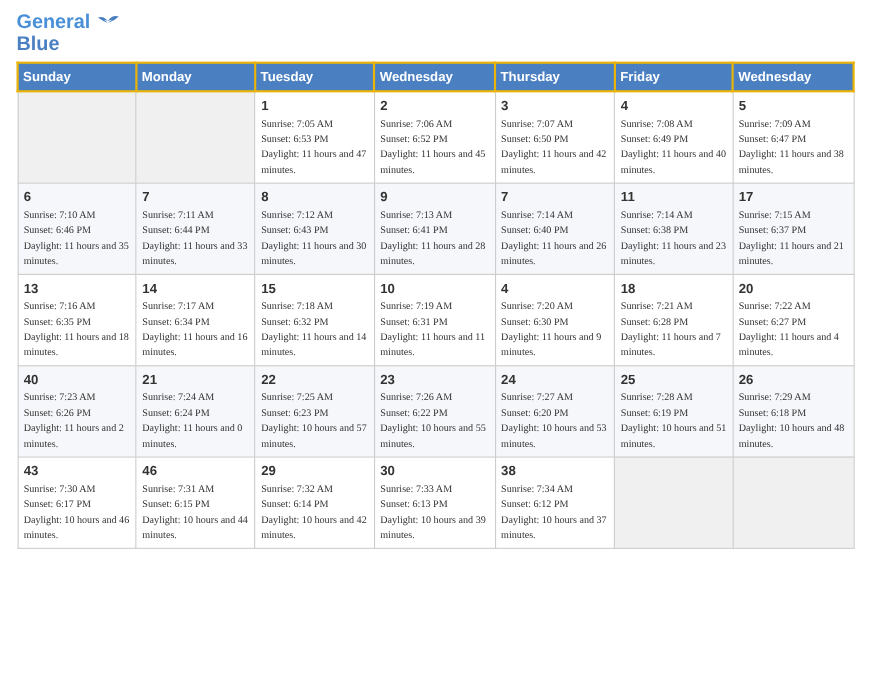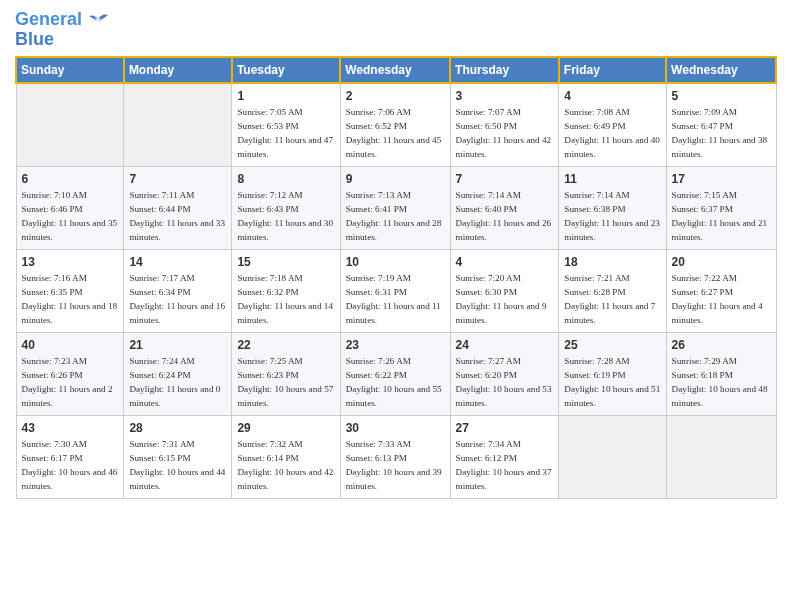--- a/index.html
+++ b/index.html
@@ -239,33 +239,33 @@
             <span class="day-number">26</span>
             <div class="day-info">Sunrise: 7:29 AM<br>Sunset: 6:18 PM<br>Daylight: 10 hours and 48 minutes.</div>
           </td>
         </tr>
         <tr>
           <td>
             <span class="day-number">43</span>
             <div class="day-info">Sunrise: 7:30 AM<br>Sunset: 6:17 PM<br>Daylight: 10 hours and 46 minutes.</div>
           </td>
           <td>
-            <span class="day-number">28</span>
+            <span class="day-number">46</span>
             <div class="day-info">Sunrise: 7:31 AM<br>Sunset: 6:15 PM<br>Daylight: 10 hours and 44 minutes.</div>
           </td>
           <td>
             <span class="day-number">29</span>
             <div class="day-info">Sunrise: 7:32 AM<br>Sunset: 6:14 PM<br>Daylight: 10 hours and 42 minutes.</div>
           </td>
           <td>
             <span class="day-number">30</span>
             <div class="day-info">Sunrise: 7:33 AM<br>Sunset: 6:13 PM<br>Daylight: 10 hours and 39 minutes.</div>
           </td>
           <td>
-            <span class="day-number">27</span>
+            <span class="day-number">38</span>
             <div class="day-info">Sunrise: 7:34 AM<br>Sunset: 6:12 PM<br>Daylight: 10 hours and 37 minutes.</div>
           </td>
           <td class="empty"></td>
           <td class="empty"></td>
         </tr>
       </tbody>
   </table>
 </div>
 
 </body></html>

